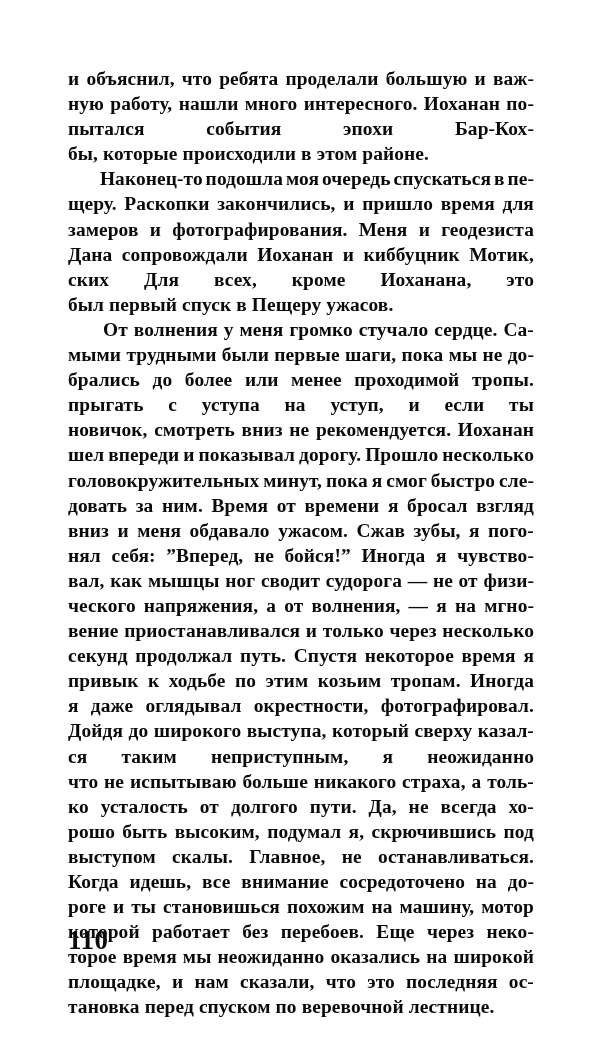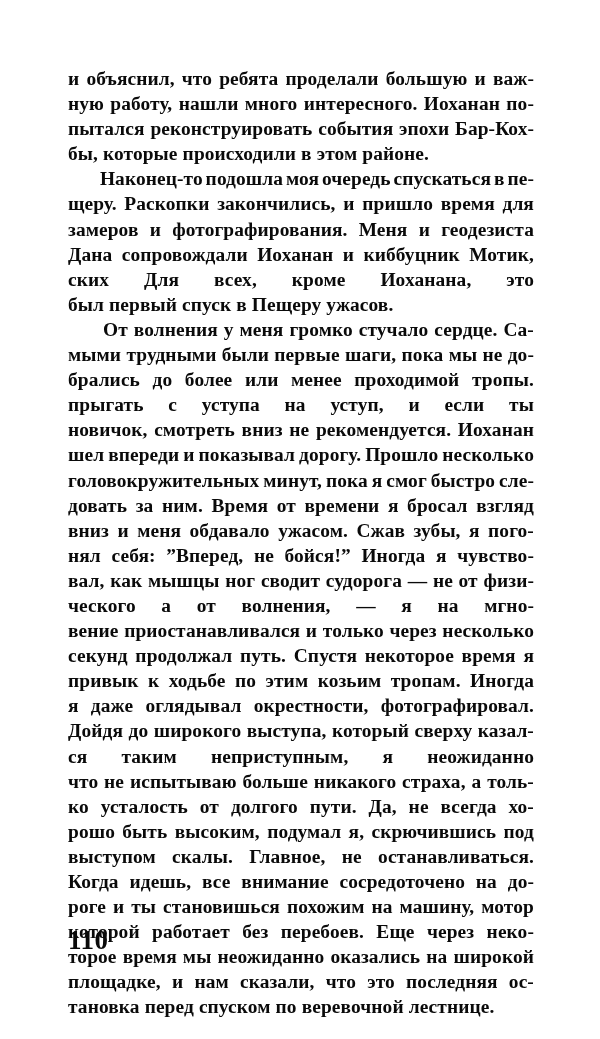--- a/index.html
+++ b/index.html
@@ -68,21 +68,21 @@
 </style>
 </head>
 <body>
 
 <div class="page" style="background: rgb(255, 255, 255); color: rgb(10, 10, 10);">
 
   <div class="text-block">
       <div class="para">
         <div class="line just"><span class="w">и</span><span class="w">объяснил,</span><span class="w">что</span><span class="w">ребята</span><span class="w">проделали</span><span class="w">большую</span><span class="w">и</span><span class="w">важ-</span></div>
         <div class="line just"><span class="w">ную</span><span class="w">работу,</span><span class="w">нашли</span><span class="w">много</span><span class="w">интересного.</span><span class="w">Иоханан</span><span class="w">по-</span></div>
-        <div class="line just"><span class="w">пытался</span><span class="w">реконструировать</span><span class="w">события</span><span class="w">эпохи</span><span class="w">Бар-Кох-</span></div>
+        <div class="line just"><span class="w">пытался</span><span class="w">события</span><span class="w">эпохи</span><span class="w">Бар-Кох-</span></div>
         <div class="line last"><span class="w">бы,</span><span class="w">которые</span><span class="w">происходили</span><span class="w">в</span><span class="w">этом</span><span class="w">районе.</span></div>
       </div>
       <div class="para">
         <div class="line just"><span class="indent"></span><span class="w">Наконец-то</span><span class="w">подошла</span><span class="w">моя</span><span class="w">очередь</span><span class="w">спускаться</span><span class="w">в</span><span class="w">пе-</span></div>
         <div class="line just"><span class="w">щеру.</span><span class="w">Раскопки</span><span class="w">закончились,</span><span class="w">и</span><span class="w">пришло</span><span class="w">время</span><span class="w">для</span></div>
         <div class="line just"><span class="w">замеров</span><span class="w">и</span><span class="w">фотографирования.</span><span class="w">Меня</span><span class="w">и</span><span class="w">геодезиста</span></div>
         <div class="line just"><span class="w">Дана</span><span class="w">сопровождали</span><span class="w">Иоханан</span><span class="w">и</span><span class="w">киббуцник</span><span class="w">Мотик,</span></div>
         <div class="line just"><span class="w">ских</span><span class="w">Для</span><span class="w">всех,</span><span class="w">кроме</span><span class="w">Иоханана,</span><span class="w">это</span></div>
         <div class="line last"><span class="w">был</span><span class="w">первый</span><span class="w">спуск</span><span class="w">в</span><span class="w">Пещеру</span><span class="w">ужасов.</span></div>
       </div>
@@ -91,21 +91,21 @@
         <div class="line just"><span class="w">мыми</span><span class="w">трудными</span><span class="w">были</span><span class="w">первые</span><span class="w">шаги,</span><span class="w">пока</span><span class="w">мы</span><span class="w">не</span><span class="w">до-</span></div>
         <div class="line just"><span class="w">брались</span><span class="w">до</span><span class="w">более</span><span class="w">или</span><span class="w">менее</span><span class="w">проходимой</span><span class="w">тропы.</span></div>
         <div class="line just"><span class="w">прыгать</span><span class="w">с</span><span class="w">уступа</span><span class="w">на</span><span class="w">уступ,</span><span class="w">и</span><span class="w">если</span><span class="w">ты</span></div>
         <div class="line just"><span class="w">новичок,</span><span class="w">смотреть</span><span class="w">вниз</span><span class="w">не</span><span class="w">рекомендуется.</span><span class="w">Иоханан</span></div>
         <div class="line just"><span class="w">шел</span><span class="w">впереди</span><span class="w">и</span><span class="w">показывал</span><span class="w">дорогу.</span><span class="w">Прошло</span><span class="w">несколько</span></div>
         <div class="line just"><span class="w">головокружительных</span><span class="w">минут,</span><span class="w">пока</span><span class="w">я</span><span class="w">смог</span><span class="w">быстро</span><span class="w">сле-</span></div>
         <div class="line just"><span class="w">довать</span><span class="w">за</span><span class="w">ним.</span><span class="w">Время</span><span class="w">от</span><span class="w">времени</span><span class="w">я</span><span class="w">бросал</span><span class="w">взгляд</span></div>
         <div class="line just"><span class="w">вниз</span><span class="w">и</span><span class="w">меня</span><span class="w">обдавало</span><span class="w">ужасом.</span><span class="w">Сжав</span><span class="w">зубы,</span><span class="w">я</span><span class="w">пого-</span></div>
         <div class="line just"><span class="w">нял</span><span class="w">себя:</span><span class="w">”Вперед,</span><span class="w">не</span><span class="w">бойся!”</span><span class="w">Иногда</span><span class="w">я</span><span class="w">чувство-</span></div>
         <div class="line just"><span class="w">вал,</span><span class="w">как</span><span class="w">мышцы</span><span class="w">ног</span><span class="w">сводит</span><span class="w">судорога</span><span class="w">—</span><span class="w">не</span><span class="w">от</span><span class="w">физи-</span></div>
-        <div class="line just"><span class="w">ческого</span><span class="w">а</span><span class="w">от</span><span class="w">волнения,</span><span class="w">—</span><span class="w">я</span><span class="w">на</span><span class="w">мгно-</span></div>
+        <div class="line just"><span class="w">ческого</span><span class="w">напряжения,</span><span class="w">а</span><span class="w">от</span><span class="w">волнения,</span><span class="w">—</span><span class="w">я</span><span class="w">на</span><span class="w">мгно-</span></div>
         <div class="line just"><span class="w">вение</span><span class="w">приостанавливался</span><span class="w">и</span><span class="w">только</span><span class="w">через</span><span class="w">несколько</span></div>
         <div class="line just"><span class="w">секунд</span><span class="w">продолжал</span><span class="w">путь.</span><span class="w">Спустя</span><span class="w">некоторое</span><span class="w">время</span><span class="w">я</span></div>
         <div class="line just"><span class="w">привык</span><span class="w">к</span><span class="w">ходьбе</span><span class="w">по</span><span class="w">этим</span><span class="w">козьим</span><span class="w">тропам.</span><span class="w">Иногда</span></div>
         <div class="line just"><span class="w">я</span><span class="w">даже</span><span class="w">оглядывал</span><span class="w">окрестности,</span><span class="w">фотографировал.</span></div>
         <div class="line just"><span class="w">Дойдя</span><span class="w">до</span><span class="w">широкого</span><span class="w">выступа,</span><span class="w">который</span><span class="w">сверху</span><span class="w">казал-</span></div>
         <div class="line just"><span class="w">ся</span><span class="w">таким</span><span class="w">неприступным,</span><span class="w">я</span><span class="w">неожиданно</span></div>
         <div class="line just"><span class="w">что</span><span class="w">не</span><span class="w">испытываю</span><span class="w">больше</span><span class="w">никакого</span><span class="w">страха,</span><span class="w">а</span><span class="w">толь-</span></div>
         <div class="line just"><span class="w">ко</span><span class="w">усталость</span><span class="w">от</span><span class="w">долгого</span><span class="w">пути.</span><span class="w">Да,</span><span class="w">не</span><span class="w">всегда</span><span class="w">хо-</span></div>
         <div class="line just"><span class="w">рошо</span><span class="w">быть</span><span class="w">высоким,</span><span class="w">подумал</span><span class="w">я,</span><span class="w">скрючившись</span><span class="w">под</span></div>
         <div class="line just"><span class="w">выступом</span><span class="w">скалы.</span><span class="w">Главное,</span><span class="w">не</span><span class="w">останавливаться.</span></div>

